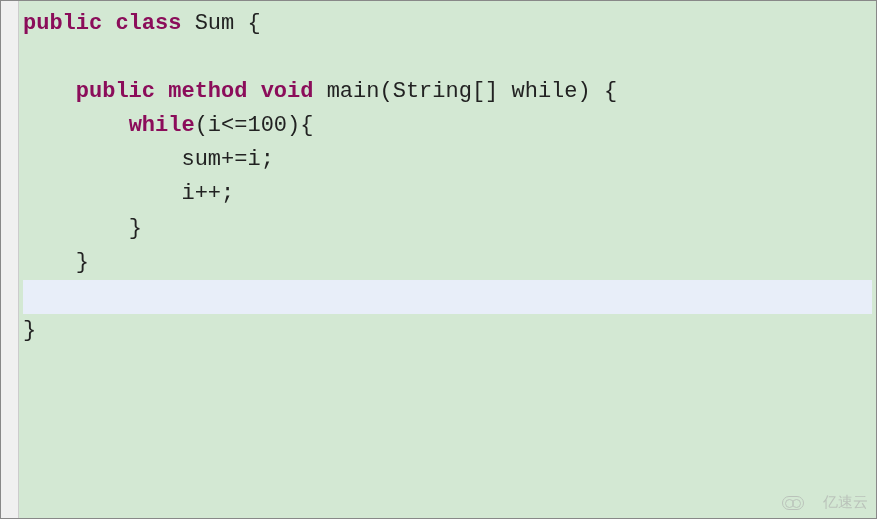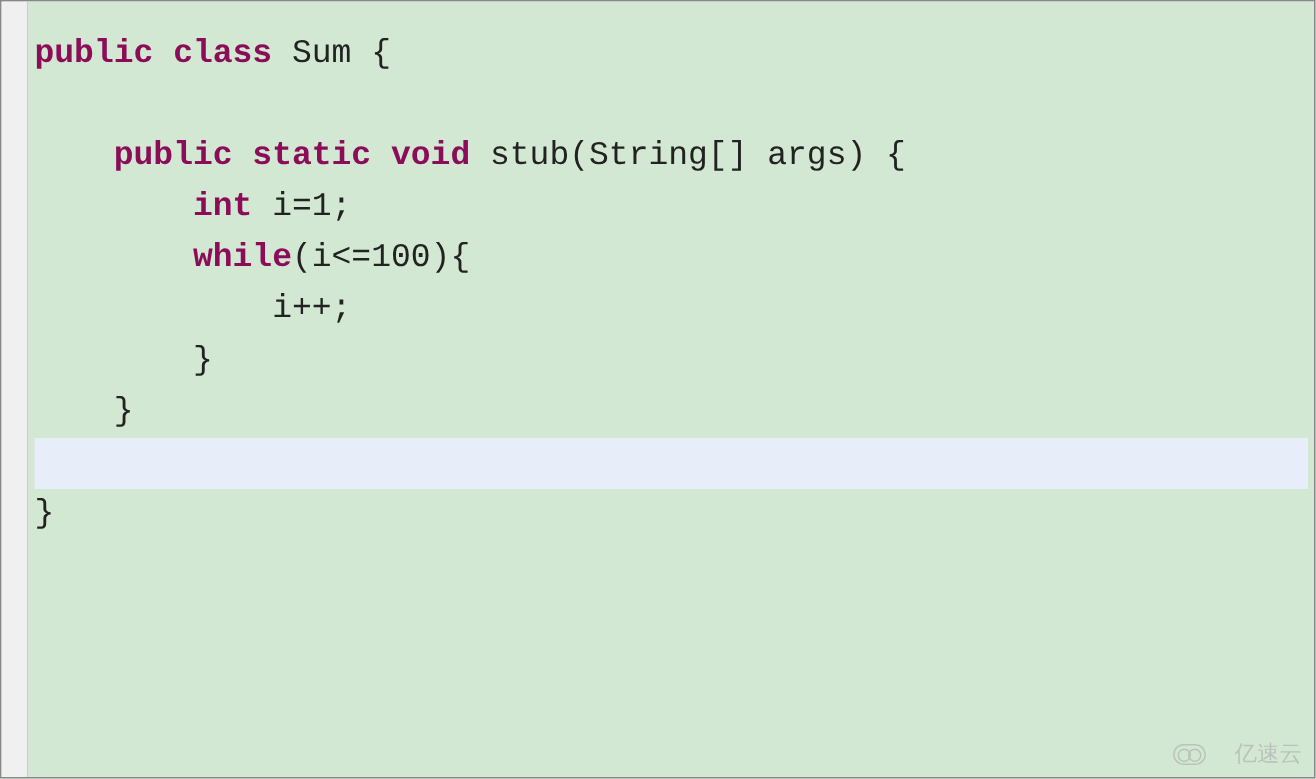--- a/index.html
+++ b/index.html
@@ -26,21 +26,21 @@
       background: #f0f0f0;
       border-right: 1px solid #ccc;
     }
     .editor {
       position: absolute;
       left: 18px;
       top: 0;
       right: 0;
       bottom: 0;
       background: #d3e8d3;
-      padding: 18px 4px;
+      padding: 6px 4px;
       line-height: 1.55;
     }
     .line {
       white-space: pre;
     }
     .highlight-line {
       background: #e8eef9;
     }
     .kw-purple {
       color: #8b0d5a;
@@ -101,23 +101,23 @@
     .watermark-icon::after { right: 2px; }
   </style>
 </head>
 <body>
 
 <div class="gutter"></div>
 
 <div class="editor">
   <div class="line"><span class="kw-purple">public</span><span class="plain"> </span><span class="kw-purple">class</span><span class="plain"> </span><span class="cls-name">Sum</span><span class="punct"> {</span></div>
   <div class="line"> </div>
-  <div class="line"><span class="plain">    </span><span class="kw-purple">public</span><span class="plain"> </span><span class="kw-purple">static</span><span class="plain"> </span><span class="kw-purple">void</span><span class="plain"> stub(String[] args) {</span></div>
-  <div class="line"><span class="plain">        </span><span class="kw-purple">int</span><span class="plain"> i=1;</span></div>
+  <div class="line"><span class="plain">    </span><span class="kw-purple">public</span><span class="plain"> </span><span class="kw-purple">method</span><span class="plain"> </span><span class="kw-purple">void</span><span class="plain"> main(String[] while) {</span></div>
   <div class="line"><span class="plain">        </span><span class="kw-purple">while</span><span class="plain">(i&lt;=100){</span></div>
+  <div class="line"><span class="plain">            </span><span class="plain">sum+=i;</span></div>
   <div class="line"><span class="plain">            </span><span class="plain">i++;</span></div>
   <div class="line"><span class="plain">        </span><span class="punct">}</span></div>
   <div class="line"><span class="plain">    </span><span class="punct">}</span></div>
   <div class="line highlight-line"> </div>
   <div class="line"><span class="punct">}</span></div>
 </div>
 
 <div class="watermark">
   <span class="watermark-icon"></span>
   <span>亿速云</span>

